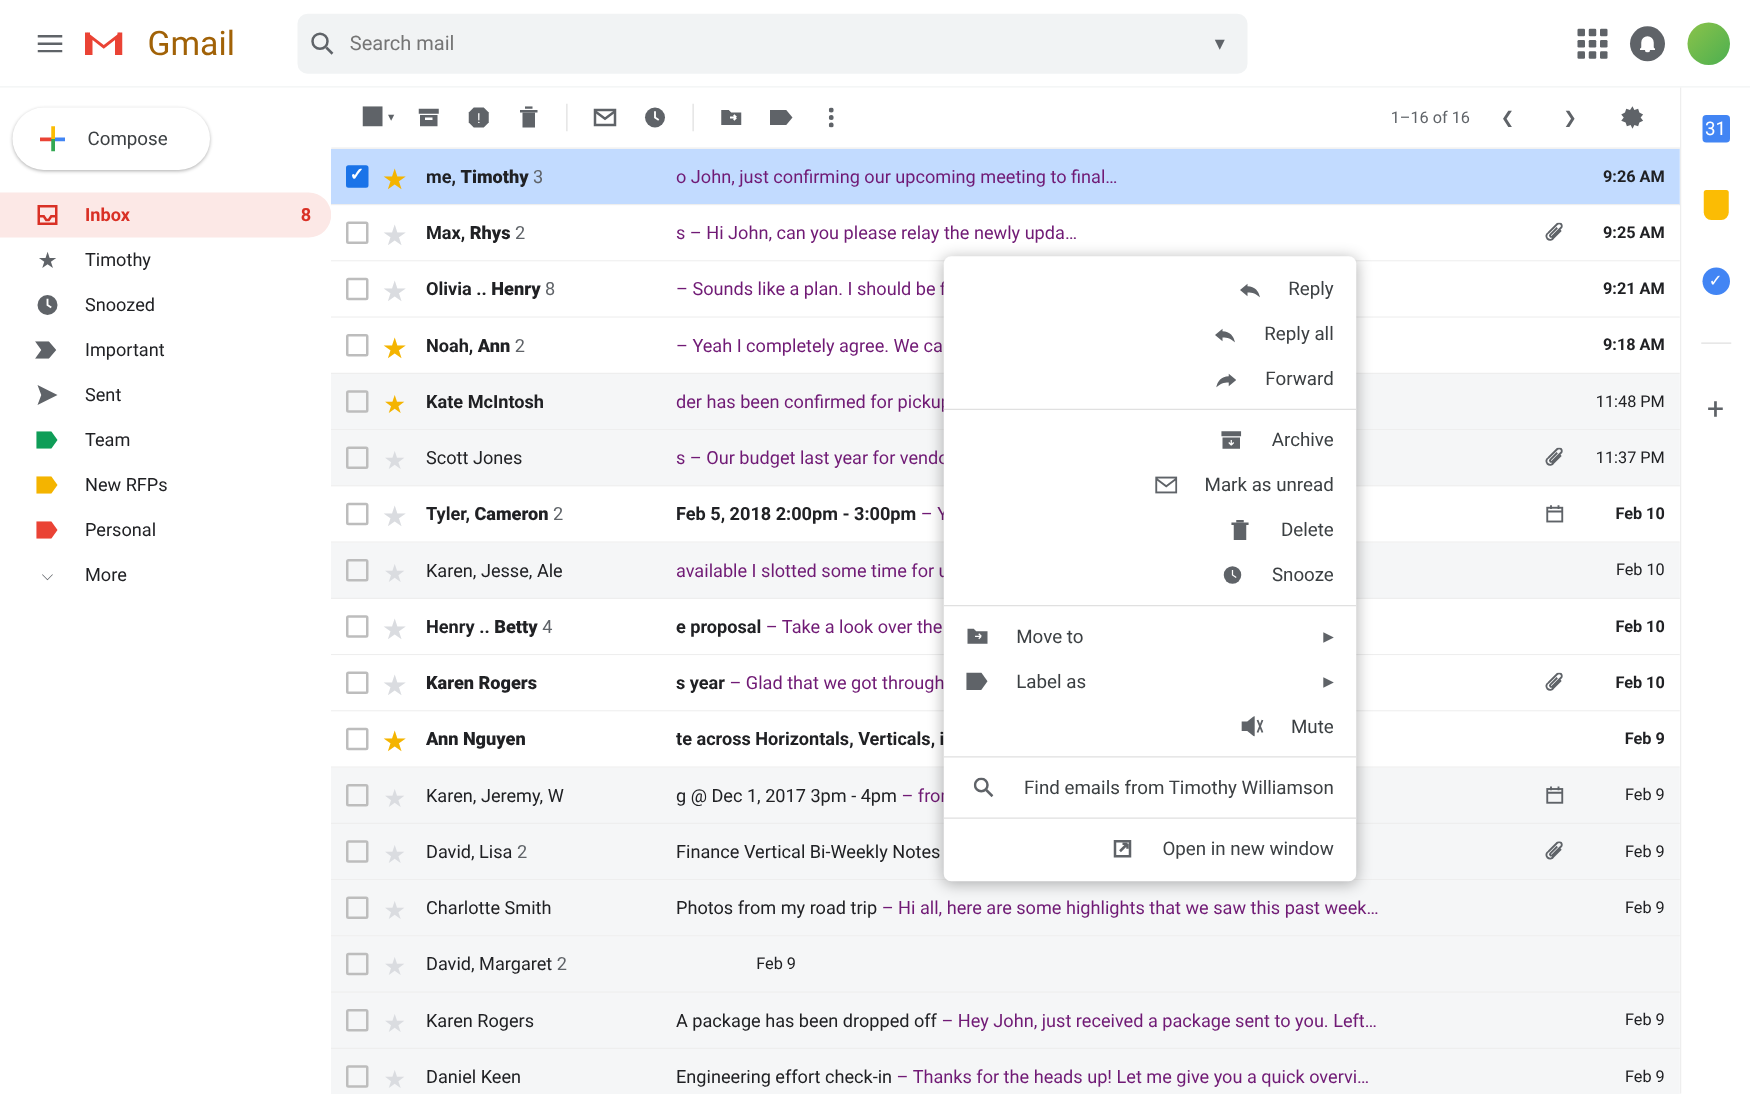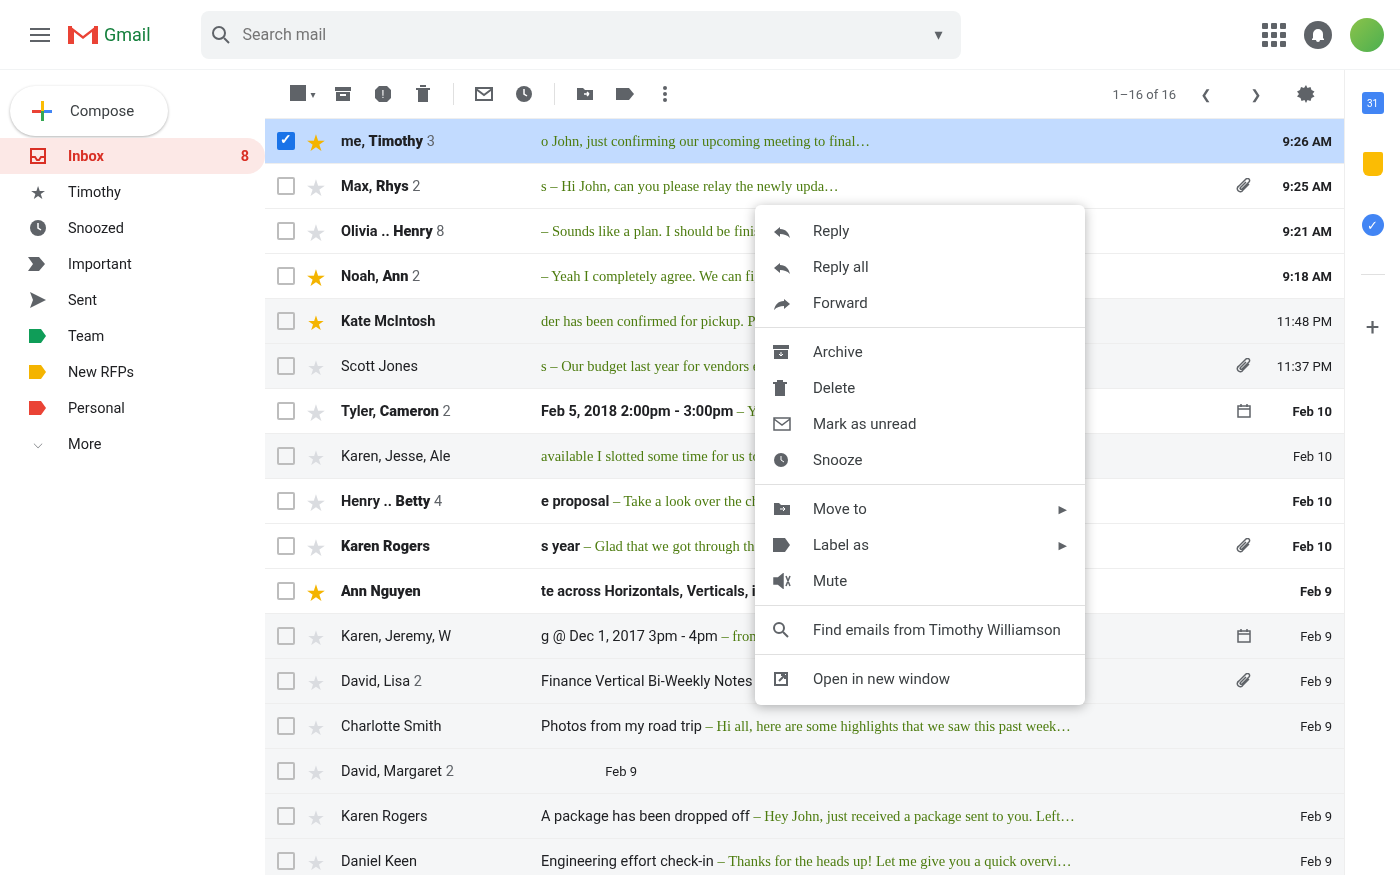--- a/index.html
+++ b/index.html
@@ -1,31 +1,31 @@
 <!DOCTYPE html>
 <html><head>
 <meta charset="utf-8">
 <style>
 * { margin:0; padding:0; box-sizing:border-box; font-family:Roboto,Arial,sans-serif; }
 body { background:#fff; color:#202124; width:1400px; height:875px; overflow:hidden; position:relative; }
 .header { height:70px; display:flex; align-items:center; padding:0 16px; border-bottom:1px solid #f1f3f4; }
 .menu-icon { width:48px; height:48px; display:flex; align-items:center; justify-content:center; cursor:pointer; color:#5f6368; }
 .logo { display:flex; align-items:center; margin-left:4px; margin-right:50px; }
-.logo-text { font-size:18px; color:#15803d; margin-left:6px; }
+.logo-text { font-size:27px; color:#a16207; margin-left:20px; }
 .search { flex:0 0 760px; height:48px; background:#f1f3f4; border-radius:8px; display:flex; align-items:center; padding:0 10px; }
 .search input { flex:1; border:none; background:transparent; font-size:16px; color:#5f6368; outline:none; margin-left:12px; }
 .search-arrow { color:#5f6368; padding:0 8px; }
 .hdr-right { margin-left:auto; display:flex; align-items:center; gap:18px; }
 .apps-grid { display:grid; grid-template-columns:repeat(3,6px); grid-template-rows:repeat(3,6px); gap:3px; }
 .apps-grid span { background:#5f6368; border-radius:1px; }
 .bell-wrap { width:28px; height:28px; border-radius:50%; background:#5f6368; display:flex; align-items:center; justify-content:center; }
 .avatar { width:34px; height:34px; border-radius:50%; background:linear-gradient(135deg,#8bc34a,#4caf50); }
 .layout { display:flex; height:calc(100% - 70px); }
 .sidebar { width:265px; padding-top:10px; }
-.compose { margin:6px 8px 2px 10px; width:158px; height:50px; border-radius:25px; box-shadow:0 1px 3px rgba(0,0,0,.3); display:flex; align-items:center; padding:0 22px; cursor:pointer; background:#fff; }
+.compose { margin:6px 8px 18px 10px; width:158px; height:50px; border-radius:25px; box-shadow:0 1px 3px rgba(0,0,0,.3); display:flex; align-items:center; padding:0 22px; cursor:pointer; background:#fff; }
 .plus { font-size:30px; font-weight:300; margin-right:18px; position:relative; width:20px; height:20px; }
 .plus::before,.plus::after { content:""; position:absolute; background:#4285f4; }
 .plus::before { width:20px; height:3px; top:8.5px; left:0; background:linear-gradient(90deg,#ea4335 50%,#4285f4 50%); }
 .plus::after { width:3px; height:20px; left:8.5px; top:0; background:linear-gradient(180deg,#fbbc04 50%,#34a853 50%); }
 .nav-item { height:36px; display:flex; align-items:center; padding:0 16px 0 28px; border-radius:0 18px 18px 0; cursor:pointer; font-size:14.5px; color:#202124; }
 .nav-item.active { background:#fce8e6; font-weight:700; color:#d93025; }
 .nav-item .icon-slot { width:20px; margin-right:20px; display:flex; align-items:center; justify-content:center; color:#5f6368; }
 .nav-item.active .icon-slot { color:#d93025; }
 .nav-badge { margin-left:auto; font-weight:700; }
 .main { flex:1; display:flex; flex-direction:column; position:relative; }
@@ -39,31 +39,31 @@
 .row.read { background:#f5f6f7; }
 .row.selected { background:#c2dbff; }
 .chk { width:18px; height:18px; border:2px solid #bdbdbd; border-radius:2px; margin-right:12px; }
 .row.selected .chk { background:#1a73e8; border-color:#1a73e8; position:relative; }
 .row.selected .chk::after { content:"✓"; color:#fff; position:absolute; left:1px; top:-3px; font-size:14px; }
 .star { width:20px; height:20px; margin-right:14px; color:#dadce0; font-size:20px; }
 .star.on { color:#f4b400; }
 .sender { width:200px; white-space:nowrap; overflow:hidden; text-overflow:ellipsis; }
 .sender .count { font-weight:400; color:#5f6368; }
 .subj { flex:1; white-space:nowrap; overflow:hidden; text-overflow:ellipsis; padding-right:10px; }
-.subj .body { font-weight:400; color:#4d7c0f;font-family:Liberation Serif, serif; }
+.subj .body { font-weight:400; color:#701a75; }
 .attach { width:22px; color:#5f6368; text-align:center; }
 .time { width:74px; text-align:right; font-size:13px; }
 .side-panel { width:56px; border-left:1px solid #eee; display:flex; flex-direction:column; align-items:center; padding-top:22px; gap:38px; }
-.sp-cal { width:22px; height:22px; background:#4285f4; border-radius:3px; display:flex; align-items:center; justify-content:center; color:#fff; font-size:10px; }
+.sp-cal { width:22px; height:22px; background:#4285f4; border-radius:3px; display:flex; align-items:center; justify-content:center; color:#fff; font-size:15px; }
 .sp-keep { width:20px; height:24px; background:#fbbc04; border-radius:2px 2px 6px 6px; }
 .sp-tasks { width:22px; height:22px; border-radius:50%; background:#4285f4; display:flex; align-items:center; justify-content:center; color:#fff; font-size:13px; }
 .sp-div { width:24px; height:1px; background:#e0e0e0; }
 .sp-plus { font-size:24px; color:#5f6368; }
 .ctx-menu { position:absolute; left:490px; top:135px; width:330px; background:#fff; border-radius:6px; box-shadow:0 2px 12px rgba(0,0,0,.3); z-index:100; padding:8px 0; }
-.ctx-item { height:36px; display:flex; align-items:center; padding:0 18px; font-size:15px; color:#3c4043; cursor:pointer; }
+.ctx-item { height:36px; display:flex; align-items:center; padding:0 18px; font-size:15px; color:#3c4043; cursor:pointer;justify-content:flex-end; }
 .ctx-icon { width:22px; margin-right:18px; color:#5f6368; display:flex; align-items:center; }
 .ctx-sep { height:1px; background:#e0e0e0; margin:6px 0; }
 .ctx-arrow { margin-left:auto; color:#5f6368; font-size:11px; }
 svg { display:block; }
 </style>
 </head>
 <body>
 
 <div class="header">
   <div class="menu-icon">
@@ -459,35 +459,35 @@
             <svg width="16" height="16" fill="currentColor">
               <rect x="0" y="1" width="16" height="4"></rect>
               <rect x="1" y="6" width="14" height="9"></rect>
               <path d="M8 8v4m0 0l-2-2m2 2l2-2" stroke="#fff" fill="none"></path>
             </svg>
           </span>
           <span>Archive</span>
         </div>
         <div class="ctx-item">
           <span class="ctx-icon">
+            <svg width="18" height="14" fill="none" stroke="currentColor" stroke-width="1.5">
+              <path d="M1 1h16v12H1z M1 2l8 6 8-6"></path>
+            </svg>
+          </span>
+          <span>Mark as unread</span>
+        </div>
+        <div class="ctx-item">
+          <span class="ctx-icon">
             <svg width="14" height="16" fill="currentColor">
               <rect x="0" y="2" width="14" height="2"></rect>
               <rect x="2" y="4" width="10" height="12"></rect>
               <rect x="4" y="0" width="6" height="2"></rect>
             </svg>
           </span>
           <span>Delete</span>
-        </div>
-        <div class="ctx-item">
-          <span class="ctx-icon">
-            <svg width="18" height="14" fill="none" stroke="currentColor" stroke-width="1.5">
-              <path d="M1 1h16v12H1z M1 2l8 6 8-6"></path>
-            </svg>
-          </span>
-          <span>Mark as unread</span>
         </div>
         <div class="ctx-item">
           <span class="ctx-icon">
             <svg width="16" height="16" fill="currentColor">
               <circle cx="8" cy="8" r="7"></circle>
               <path d="M8 4v4l3 2" stroke="#fff" fill="none"></path>
             </svg>
           </span>
           <span>Snooze</span>
         </div>

